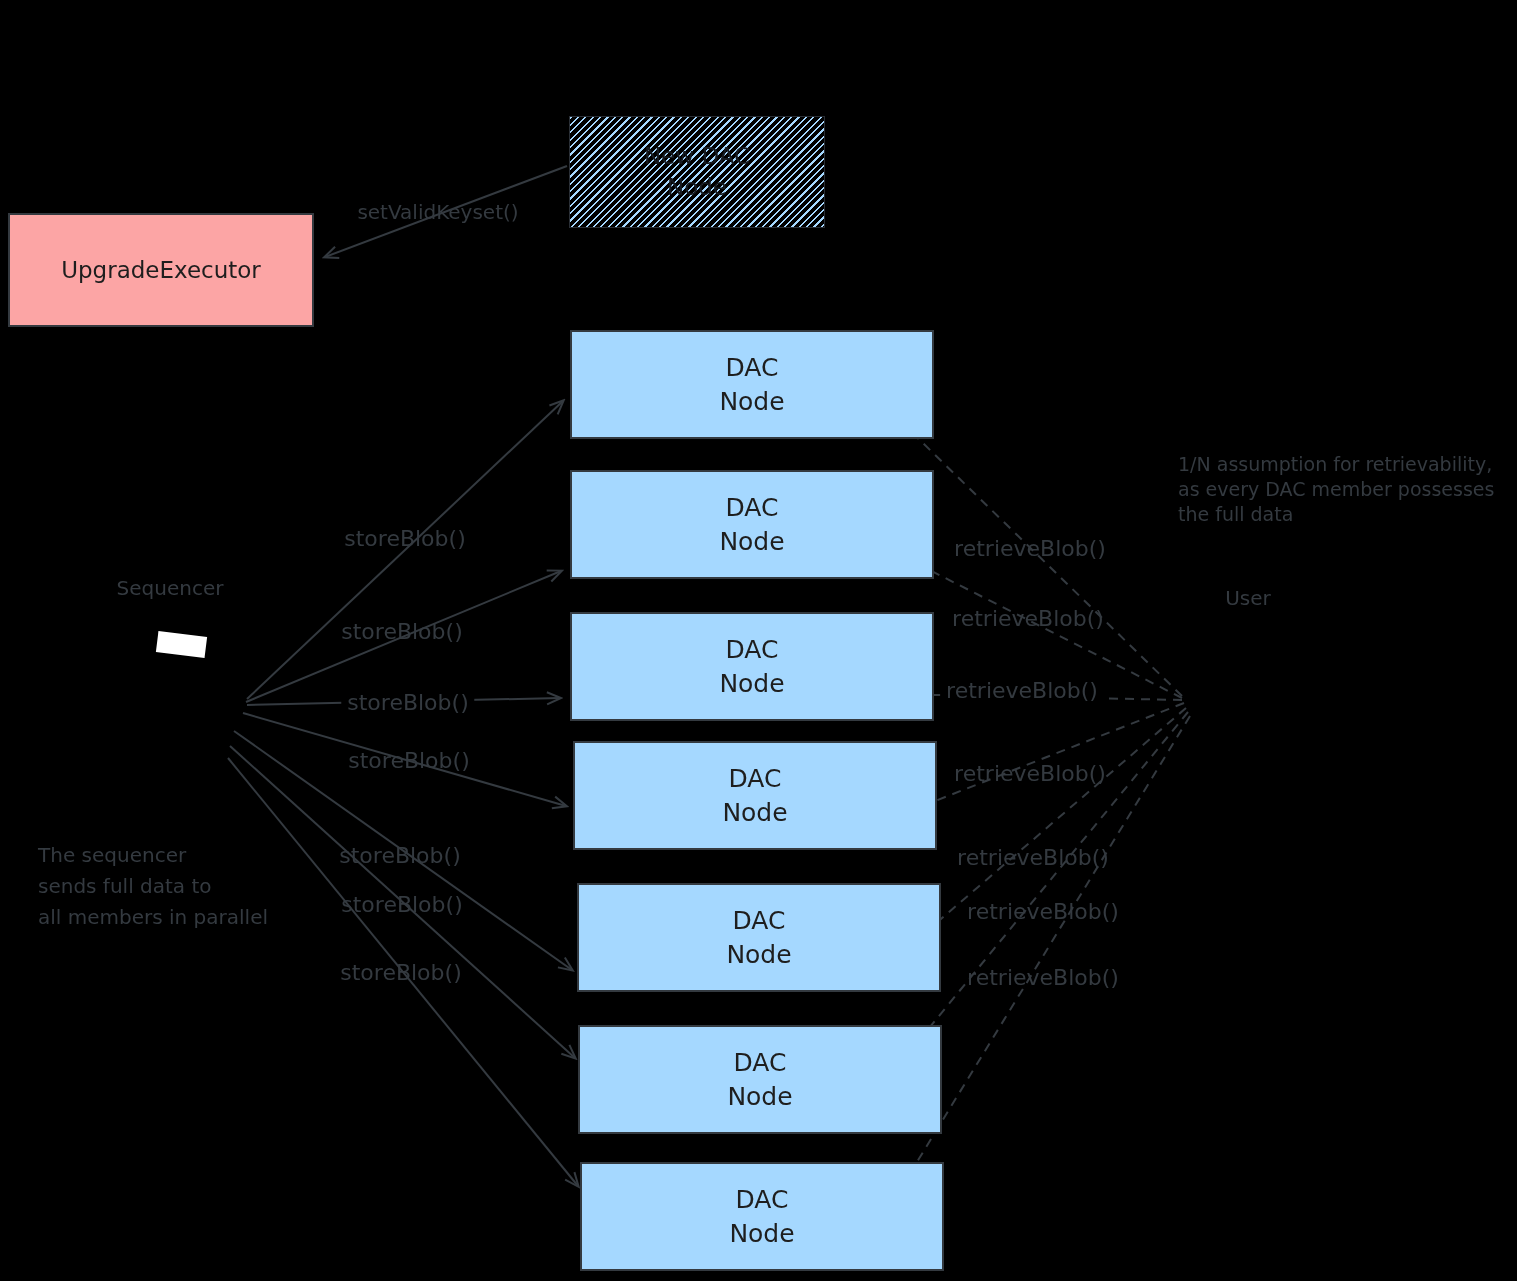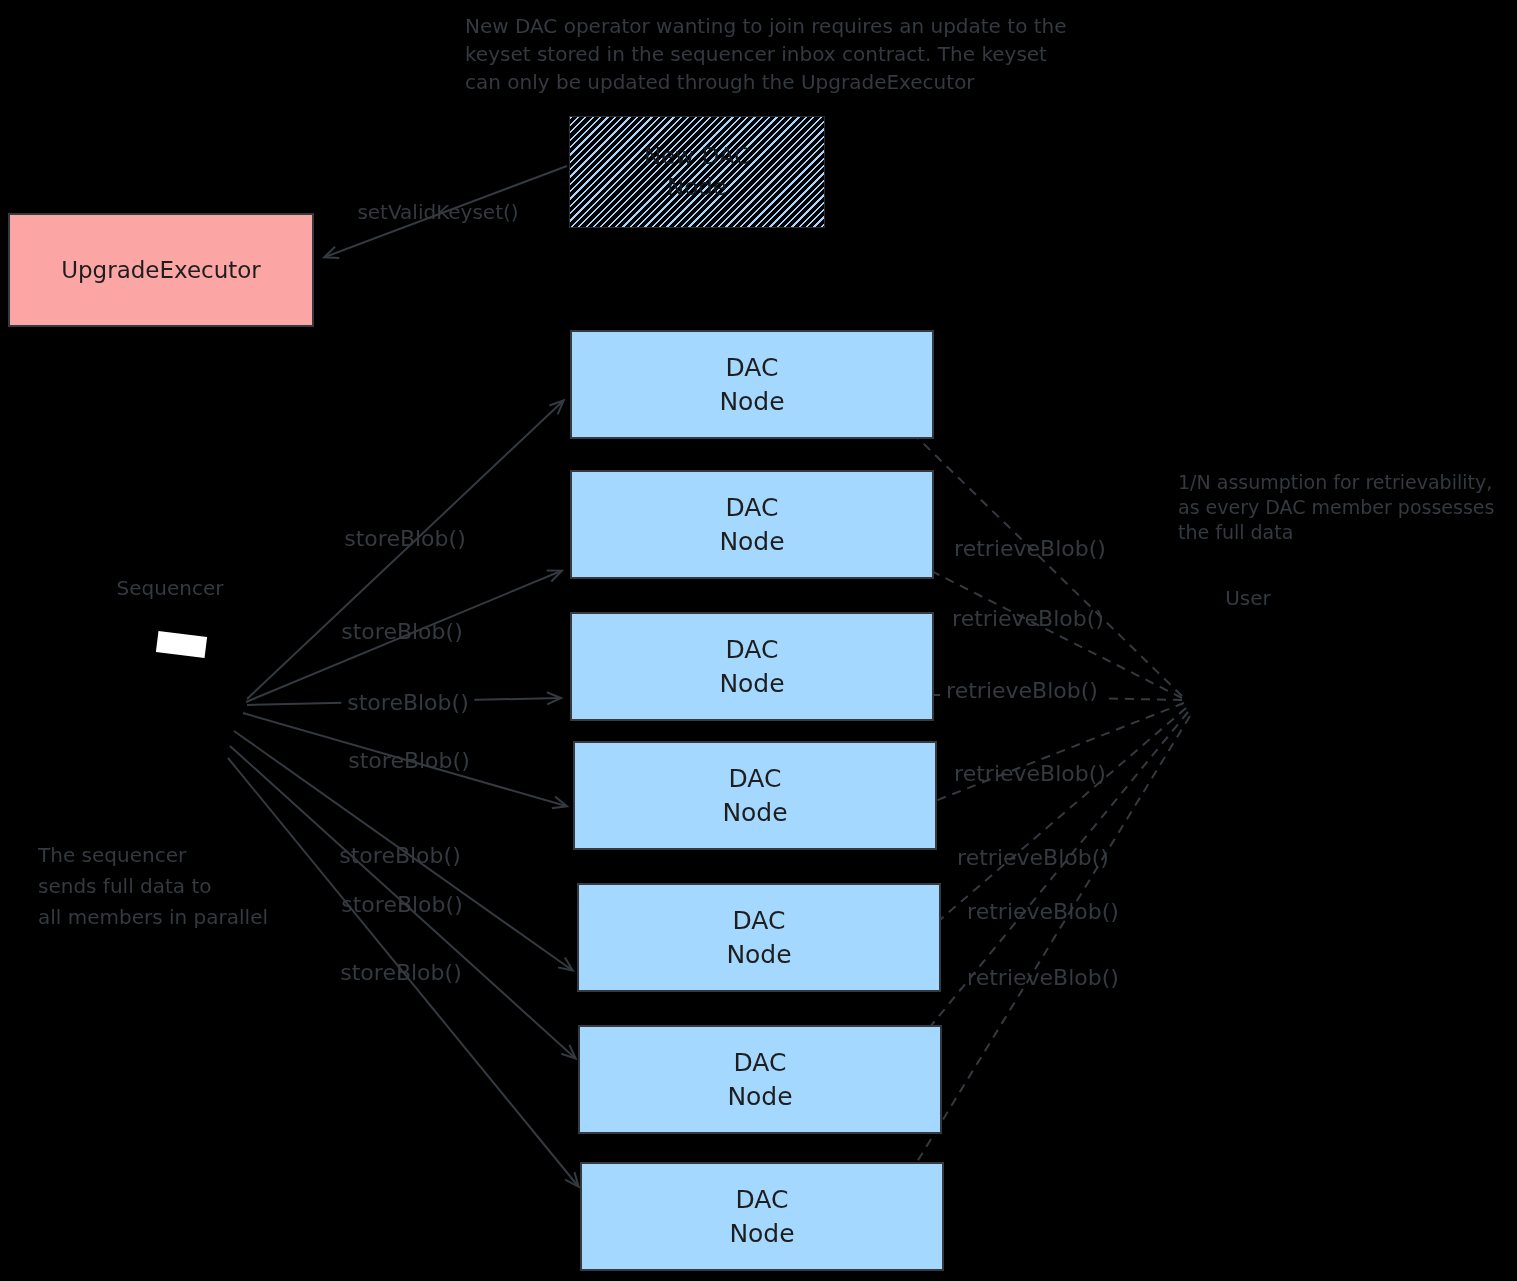--- a/index.html
+++ b/index.html
@@ -75,29 +75,26 @@
 
     <line class="edge dashed" x1="1182" y1="696" x2="886" y2="407" marker-end="url(#ah)"></line>
     <line class="edge dashed" x1="1182" y1="698" x2="888" y2="549" marker-end="url(#ah)"></line>
     <line class="edge dashed" x1="1182" y1="700" x2="890" y2="694" marker-end="url(#ah)"></line>
     <line class="edge dashed" x1="1184" y1="703" x2="897" y2="816" marker-end="url(#ah)"></line>
     <line class="edge dashed" x1="1186" y1="708" x2="898" y2="956" marker-end="url(#ah)"></line>
     <line class="edge dashed" x1="1188" y1="712" x2="898" y2="1066" marker-end="url(#ah)"></line>
     <line class="edge dashed" x1="1190" y1="716" x2="898" y2="1193" marker-end="url(#ah)"></line>
   </svg>
 
-  <div class="note" style="left:465px; top:12px;">New DAC operator wanting to join requires an update to the
-keyset stored in the sequencer inbox contract. The keyset
-can only be updated through the UpgradeExecutor</div>
 
   <div class="note" style="left:38px; top:840px; line-height:31px;">The sequencer
 sends full data to
 all members in parallel</div>
 
-  <div class="note" style="left:1178px; top:470px; font-size:19px; line-height:25px;">1/N assumption for retrievability,
+  <div class="note" style="left:1178px; top:452px; font-size:19px; line-height:25px;">1/N assumption for retrievability,
 as every DAC member possesses
 the full data</div>
 
   <div class="hatch-box">
     <span class="node-label">New DAC
 Node</span>
   </div>
 
   <div class="pink-box">
     <span class="node-label">UpgradeExecutor</span>

